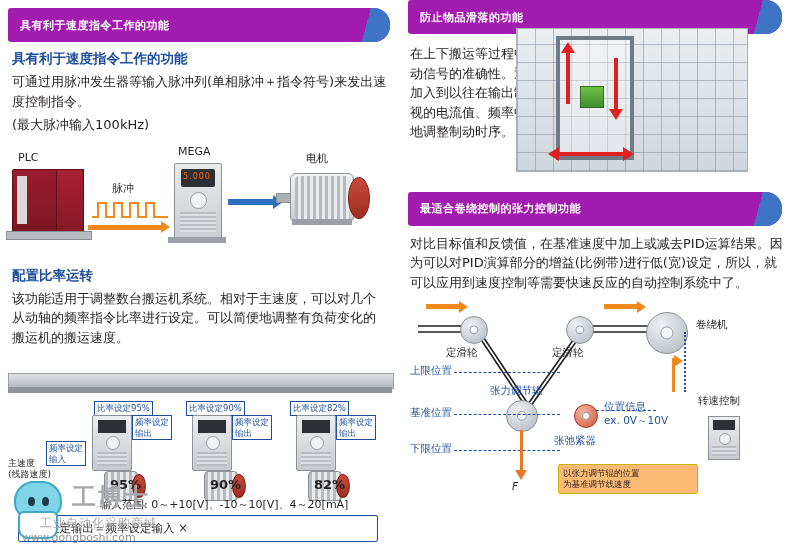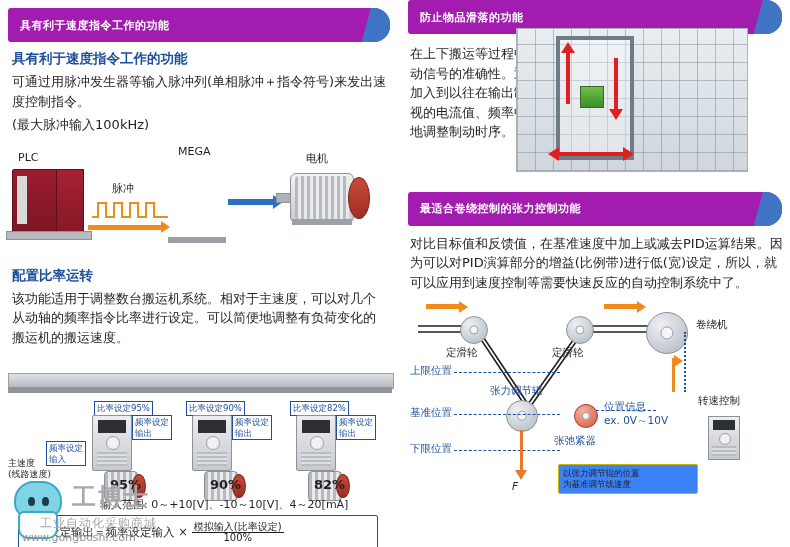--- a/index.html
+++ b/index.html
@@ -117,21 +117,21 @@
 
   
   .illus-r2{position:relative;width:382px;height:220px;margin-top:6px;}
   .roller{position:absolute;border-radius:50%;background:radial-gradient(circle at 35% 30%,#eef1f4,#aeb6bd);border:1px solid #8d9298;}
   .roller:after{content:"";position:absolute;left:50%;top:50%;width:28%;height:28%;transform:translate(-50%,-50%);border-radius:50%;background:#f4f6f8;border:1px solid #9aa0a6;}
   .dash{position:absolute;border-left:2px dotted #1d4f9c;}
   .dash-h{position:absolute;border-top:1px dashed #1d4f9c;}
   .lbl-b{position:absolute;font-size:10.5px;color:#1d4f9c;}
   .lbl-k{position:absolute;font-size:10.5px;color:#231f20;}
   .callout{
-    position:absolute;background:#3b82f6;border:1px solid #c9b500;
+    position:absolute;background:#fdba74;border:1px solid #c9b500;
     font-size:8.5px;line-height:1.3;color:#231f20;padding:3px 4px;border-radius:2px;
   }
   .sm-inv{position:absolute;width:30px;height:42px;background:linear-gradient(180deg,#eceef0,#c6c9ce);border:1px solid #8d9298;}
   .sm-inv .s{position:absolute;left:4px;top:3px;width:22px;height:10px;background:#2c2f33;}
   .sm-inv .k{position:absolute;left:10px;top:16px;width:10px;height:10px;border-radius:50%;background:#f0f1f2;border:1px solid #9aa0a6;}
   .sm-inv .g{position:absolute;left:3px;top:29px;width:24px;height:10px;background:repeating-linear-gradient(180deg,#b9bdc2 0 2px,#dde0e3 2px 4px);}
 
   
   .watermark{position:absolute;left:0;bottom:2px;width:240px;height:70px;}
   .wm-char{position:absolute;left:72px;top:6px;font-size:24px;color:#a7a9ac;font-weight:bold;letter-spacing:2px;}
@@ -162,20 +162,26 @@
     <div class="illus1">
       <div class="label-s" style="left:18px;top:12px;">PLC</div>
       <div class="label-s" style="left:178px;top:6px;">MEGA</div>
       <div class="label-s" style="left:306px;top:12px;">电机</div>
       <div class="label-s" style="left:112px;top:42px;">脉冲</div>
 
       <div class="plc-body"></div>
       <div class="plc-body2"></div>
       <div class="plc-base"></div>
 
+      <div class="mega-unit">
+        <div class="mega-panel"></div>
+        <div class="mega-digits">5.000</div>
+        <div class="mega-dial"></div>
+        <div class="mega-grill"></div>
+      </div>
       <div class="mega-foot"></div>
 
       <svg class="pulse-line" viewBox="0 0 76 22">
         <polyline points="0,18 6,18 6,4 14,4 14,18 22,18 22,4 30,4 30,18 38,18 38,4 46,4 46,18 54,18 54,4 62,4 62,18 76,18" fill="none" stroke="#f08a1d" stroke-width="2"></polyline>
       </svg>
 
       <div class="arrow-orange" style="left:88px;top:86px;width:74px;"></div>
       <div class="arrow-blue" style="left:228px;top:60px;width:46px;"></div>
 
       <div class="motor">
@@ -241,24 +247,20 @@
       <div class="mot2" style="left:308px;top:118px;">
         <div class="b"></div>
           <div class="e"></div>
       </div>
       <div class="pct" style="left:314px;top:124px;">82%</div>
 
       <div class="range-text" style="left:100px;top:144px;">输入范围: 0～+10[V]、-10～10[V]、4～20[mA]</div>
 
       <div class="formula">
         <span>频率设定输出＝频率设定输入 ×</span>
-        <span class="frac">
-          <span class="num">模拟输入(比率设定)</span><br>
-          <span>100%</span>
-        </span>
       </div>
     </div>
 
   </div>
 
   <div class="col-right">
 
     <div class="bar" style="width:374px;margin:0 0 0 0;">
       <span class="bar-title">防止物品滑落的功能</span>
     </div>

